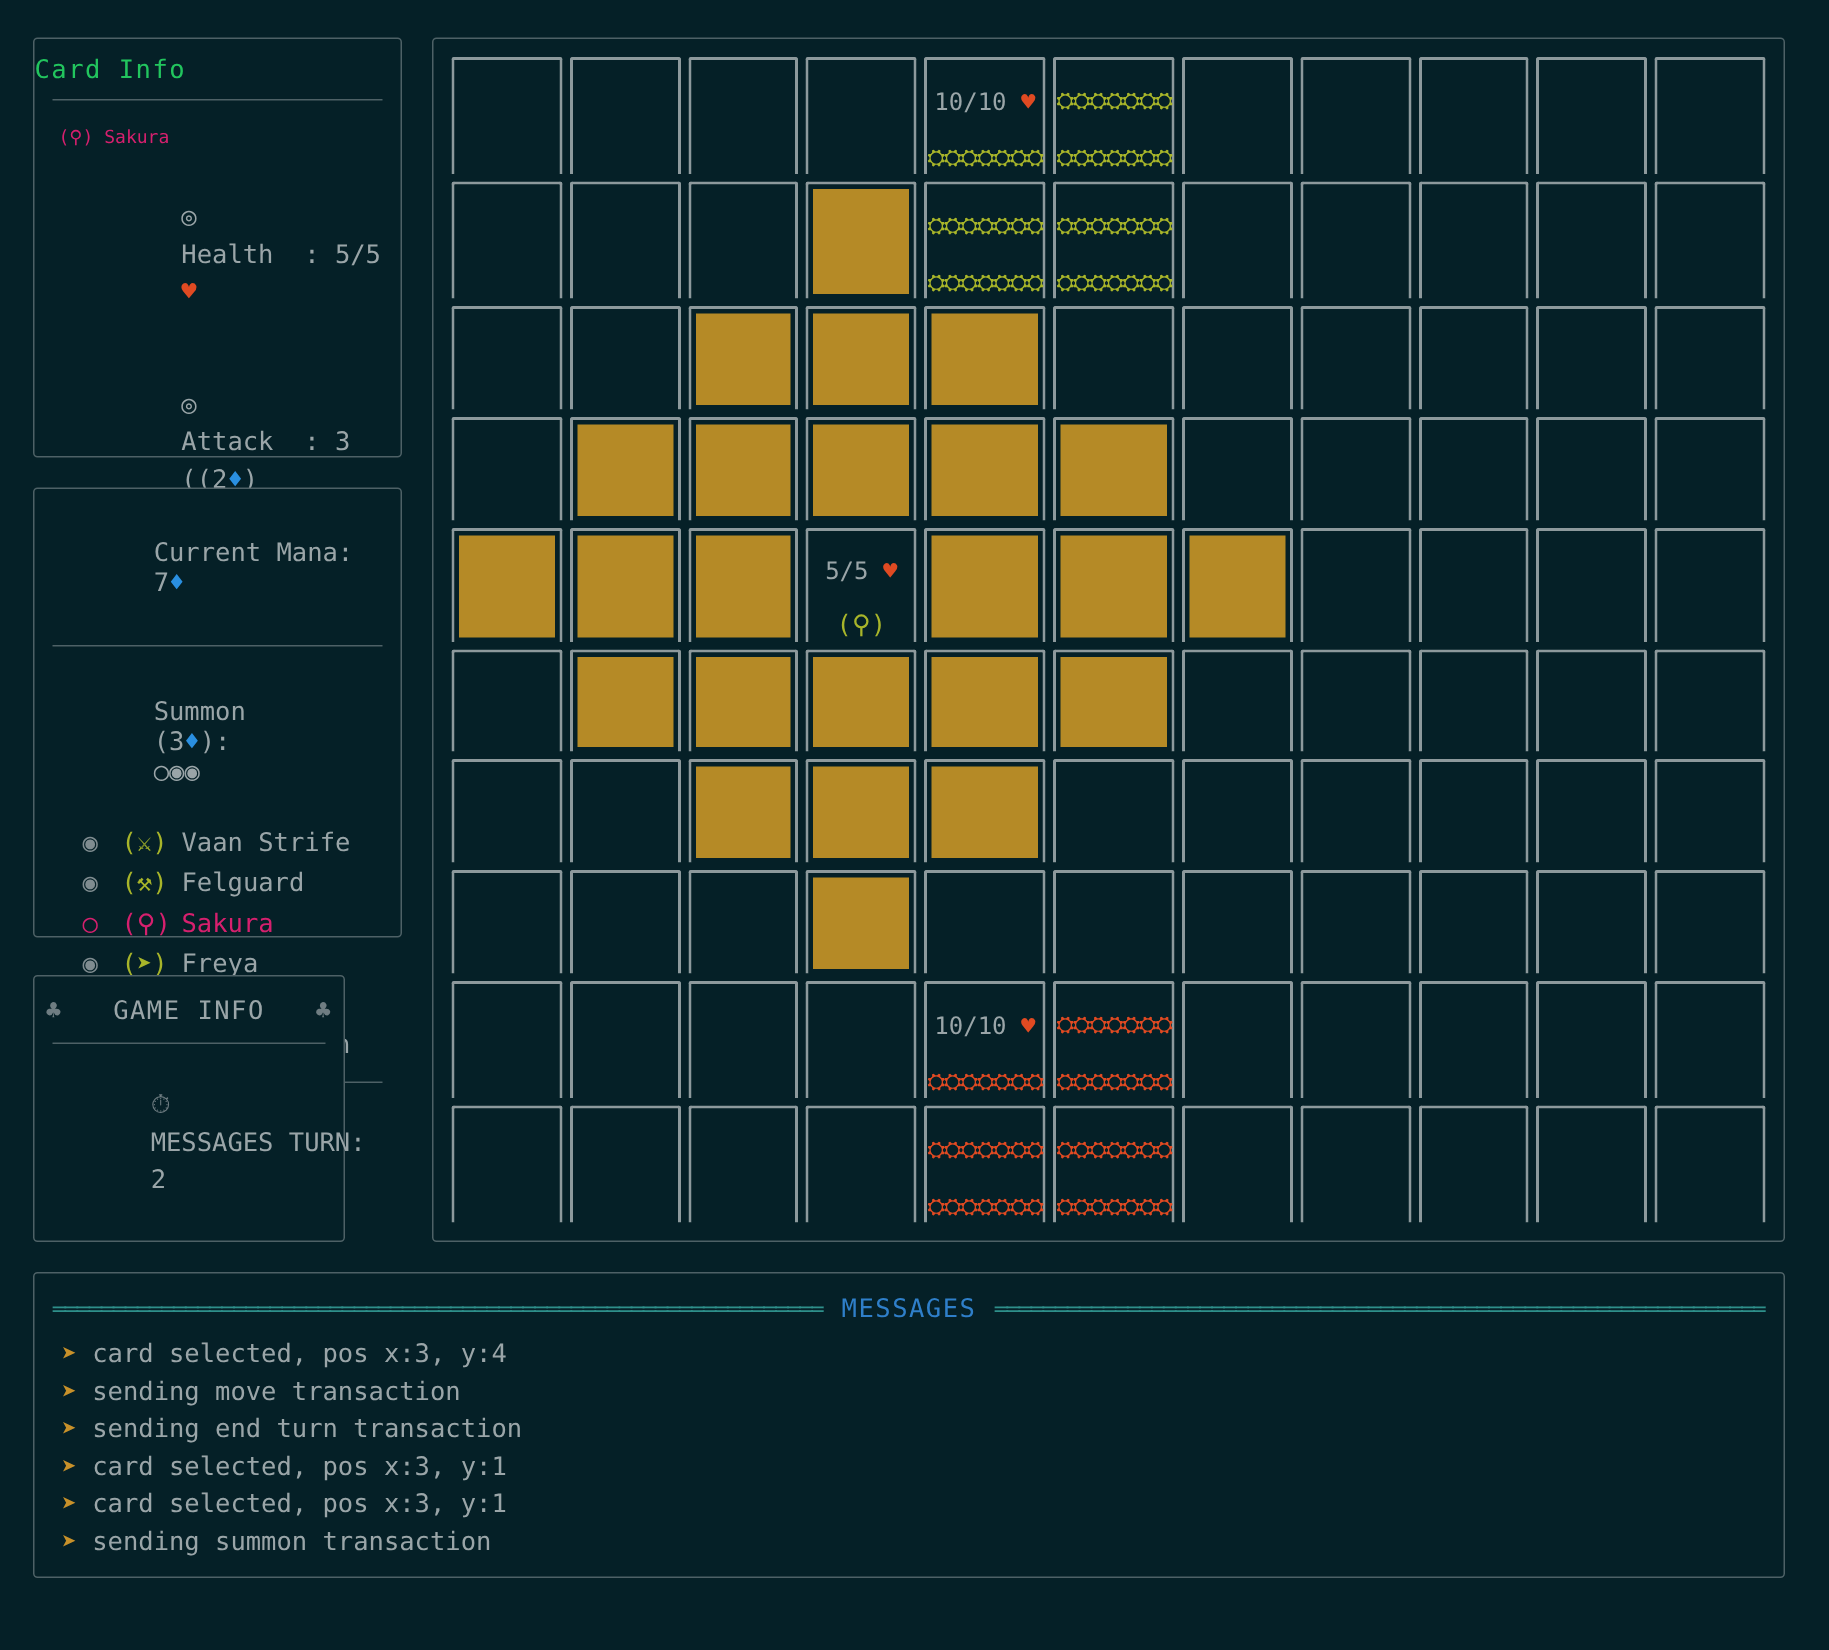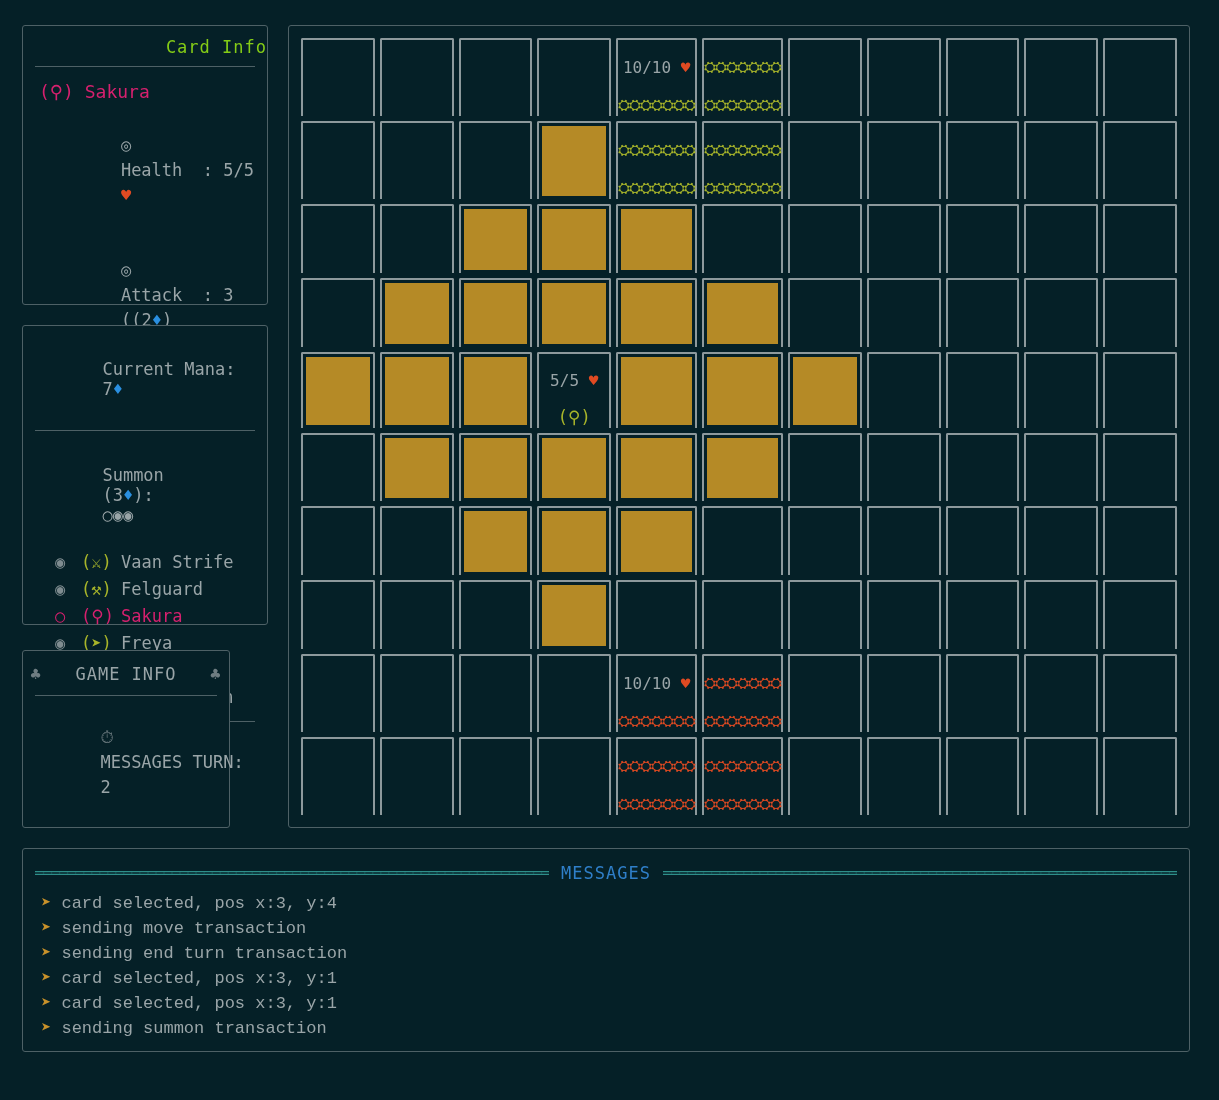--- a/index.html
+++ b/index.html
@@ -17,39 +17,39 @@
   .app { position: relative; width: 1219px; height: 1100px; }
 
   
   .panel {
     position: absolute;
     border: 1px solid #4e6166;
     border-radius: 3px;
     background: #052027;
   }
   .panel-title {
-    text-align: right;
-    color: #84cc16;
+    text-align: left;
+    color: #22c55e;
     letter-spacing: 1px;
     padding: 11px 0 9px 0;
   }
   .hr {
     height: 1px; background: #4e6166;
     margin: 0 12px;
   }
   .hr-dash {
     height: 0;
     border-top: 2px dashed #6c7b80;
     margin: 9px 12px 6px 12px;
   }
 
   
   #card-info { left: 22px; top: 25px; width: 246px; height: 280px; }
   .ci-body { padding: 12px 0 0 16px; line-height: 25px; }
-  .ci-name { color: #d6206e; margin-bottom: 4px; font-size: 18px;}
+  .ci-name { color: #d6206e; margin-bottom: 4px; font-size: 12px;}
   .ci-row { color: #9aa5a8; white-space: pre; }
   .bullet { color: #9aa5a8; }
   .heart { color: #e04a22; }
   .mana { color: #2a8fe0; }
   .ci-ability-head { color: #9aa5a8; margin-top: 2px; }
 
   
   #mana-panel { left: 22px; top: 325px; width: 246px; height: 300px; }
   .mana-head { padding: 13px 0 11px 18px; white-space: pre; color: #9aa5a8; }
   .summon-head { padding: 14px 0 2px 18px; white-space: pre; color: #9aa5a8; }
@@ -113,21 +113,21 @@
 
   
   #messages { left: 22px; top: 848px; width: 1168px; height: 204px; }
   .msg-head {
     display: flex; align-items: center;
     padding: 14px 12px 4px 12px;
     color: #2f7fc9;
   }
   .msg-rule { flex: 1; color: #2e8f8a; overflow: hidden; white-space: nowrap; letter-spacing: -1px; font-size: 15px;}
   .msg-title { padding: 0 12px; color: #2f7fc9; letter-spacing: 1px; }
-  .msg-list { padding: 4px 0 0 18px; font-family: Liberation Mono, monospace; }
+  .msg-list { padding: 4px 0 0 18px; }
   .msg-row { line-height: 25px; white-space: pre; color: #9aa5a8; }
   .msg-arrow { color: #c8912a; }
 </style>
 </head>
 <body>
 
 <div class="app">
 
   <div class="panel" id="card-info">
     <div class="panel-title">Card Info</div>

